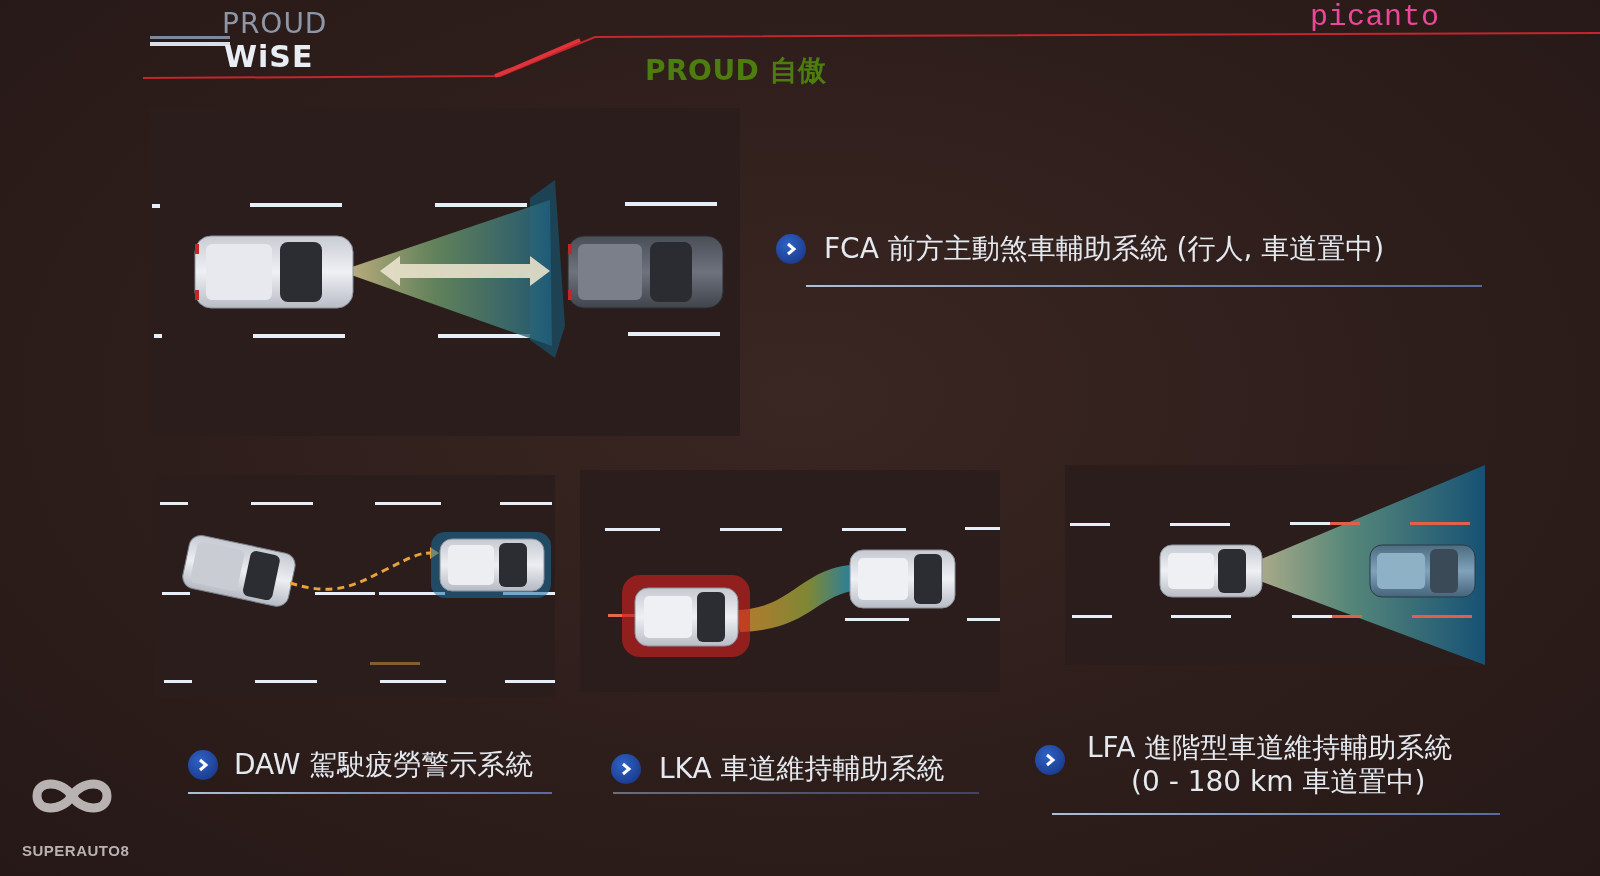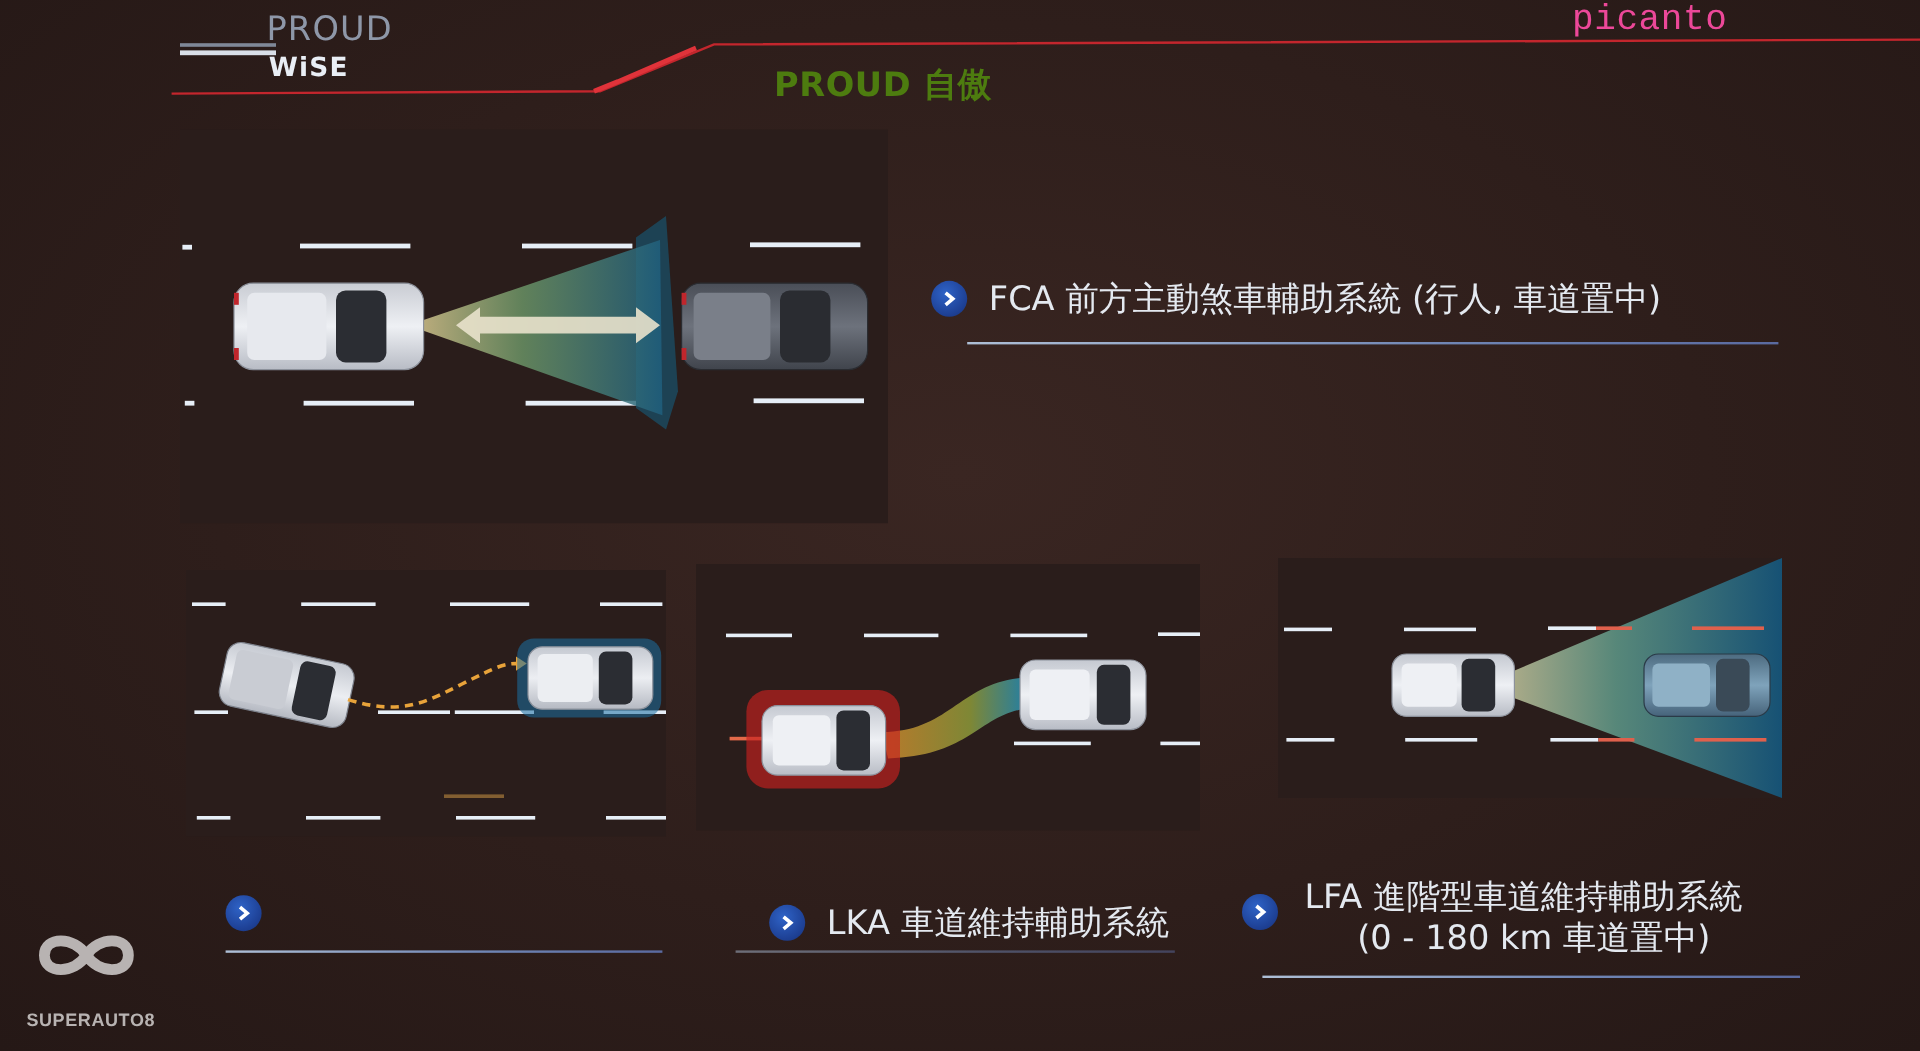--- a/index.html
+++ b/index.html
@@ -7,21 +7,21 @@
     width:1600px; height:876px; overflow:hidden; position:relative;
     background: radial-gradient(ellipse at 50% 45%, #3a2622 0%, #2e1e1b 55%, #251816 100%);
     font-family: "DejaVu Sans", "Liberation Sans", sans-serif;
     color:#e8ecf2;
   }
   .abs { position:absolute; }
 
   
   .logo-dw { left:150px; top:8px; width:170px; height:64px; }
   .logo-dw .drive { position:absolute; left:72px; top:2px; font-size:28px; letter-spacing:1px; color:#8e97a8; font-weight:normal; line-height:28px; }
-  .logo-dw .wise  { position:absolute; left:74px; top:34px; font-size:22px; letter-spacing:1px; color:#e9eef5; font-weight:bold; line-height:30px; }
+  .logo-dw .wise  { position:absolute; left:74px; top:34px; font-size:30px; letter-spacing:1px; color:#e9eef5; font-weight:bold; line-height:30px; }
   .logo-dw .bar1 { position:absolute; left:0; top:28px; width:80px; height:3px; background:#7f8898; }
   .logo-dw .bar2 { position:absolute; left:0; top:34px; width:80px; height:4px; background:#d9dfe8; }
   .red-line { left:0; top:0; width:1600px; height:90px; pointer-events:none; }
   .brand { left:1310px; top:0px; font-size:30px; color:#ec4899; letter-spacing:0.5px; font-family:Liberation Mono, monospace; }
   .page-title { left:645px; top:52px; font-size:28px; color:#4d7c0f; font-weight:bold; letter-spacing:0.5px; }
 
   
   .panel { background:#2a1d1b; }
   .panel svg { display:block; }
 
@@ -160,20 +160,21 @@
     <rect x="344" y="68" width="28" height="44" rx="6" fill="#2b2d33"></rect>
     <rect x="293" y="70" width="46" height="40" rx="5" fill="#eceef2"></rect>
   </svg>
 </div>
 <div class="abs feature" style="left:188px; top:746px;">
   <span class="bullet">
     <svg viewBox="0 0 16 16">
         <polyline points="5,3 11,8 5,13" fill="none" stroke="#ffffff" stroke-width="3"></polyline>
       </svg>
   </span>
+  <span class="feature-text" style="margin-left:16px;">DAW 駕駛疲勞警示系統</span>
 </div>
 <div class="abs divider" style="left:188px; top:792px; width:364px;"></div>
 
 <div class="abs panel" style="left:580px; top:470px; width:420px; height:222px;">
   <svg width="420" height="222" viewBox="0 0 420 222">
     <defs>
       <linearGradient id="lkaPath" x1="0" y1="0" x2="1" y2="0">
         <stop offset="0" stop-color="#d28a2e"></stop>
           <stop offset="0.6" stop-color="#8d9a3a"></stop>
           <stop offset="1" stop-color="#1d8fc2"></stop>
@@ -199,21 +200,21 @@
     <rect x="42" y="105" width="128" height="82" rx="18" fill="#c7201e" opacity="0.65"></rect>
     <rect x="55" y="118" width="103" height="58" rx="13" fill="url(#carW3)" stroke="#8c919b"></rect>
     <rect x="117" y="122" width="28" height="50" rx="6" fill="#2b2d33"></rect>
     <rect x="64" y="126" width="48" height="42" rx="5" fill="#eef0f4"></rect>
 
     <rect x="270" y="80" width="105" height="58" rx="13" fill="url(#carW3)" stroke="#8c919b"></rect>
     <rect x="334" y="84" width="28" height="50" rx="6" fill="#2b2d33"></rect>
     <rect x="278" y="88" width="50" height="42" rx="5" fill="#eef0f4"></rect>
   </svg>
 </div>
-<div class="abs feature" style="left:641px; top:750px;">
+<div class="abs feature" style="left:611px; top:750px;">
   <span class="bullet">
     <svg viewBox="0 0 16 16">
         <polyline points="5,3 11,8 5,13" fill="none" stroke="#ffffff" stroke-width="3"></polyline>
       </svg>
   </span>
   <span class="feature-text" style="margin-left:18px;">LKA 車道維持輔助系統</span>
 </div>
 <div class="abs divider" style="left:613px; top:792px; width:366px; opacity:0.5;"></div>
 
 <div class="abs panel" style="left:1065px; top:465px; width:420px; height:200px;">

